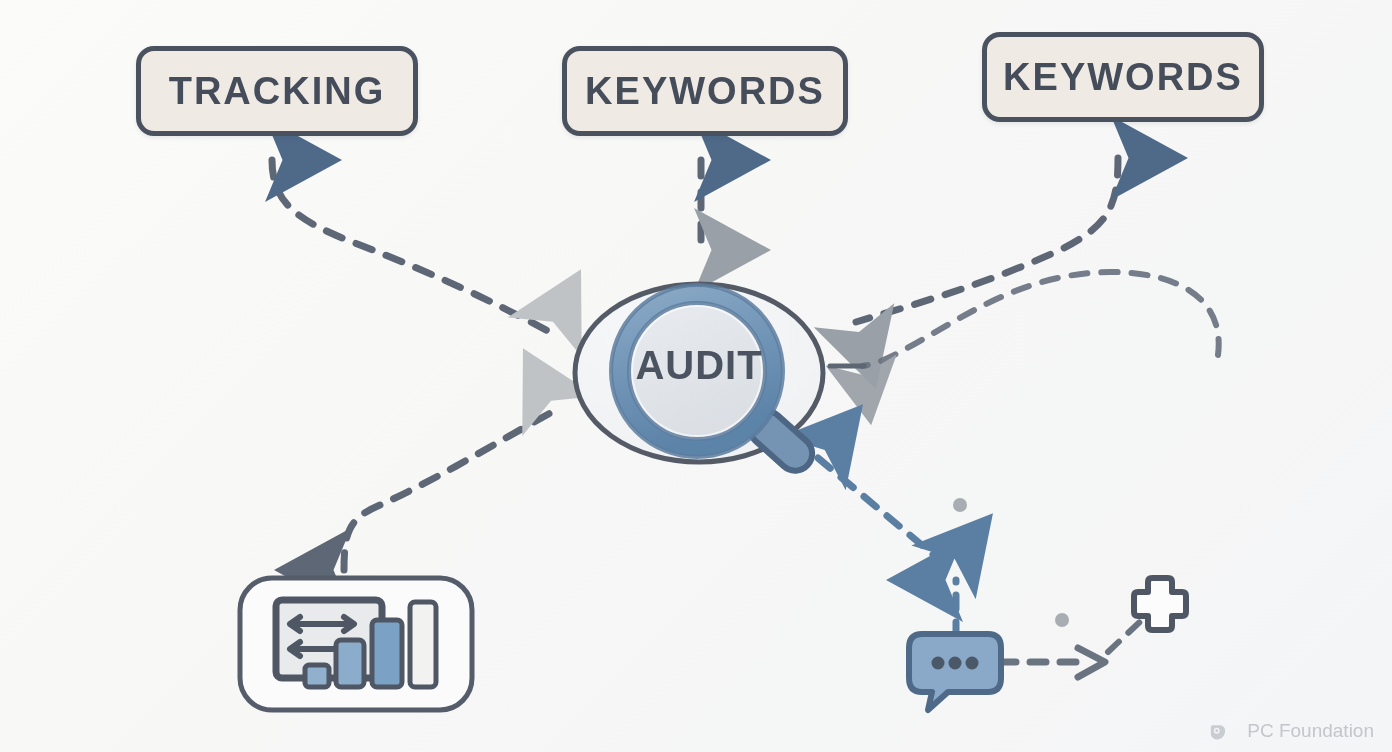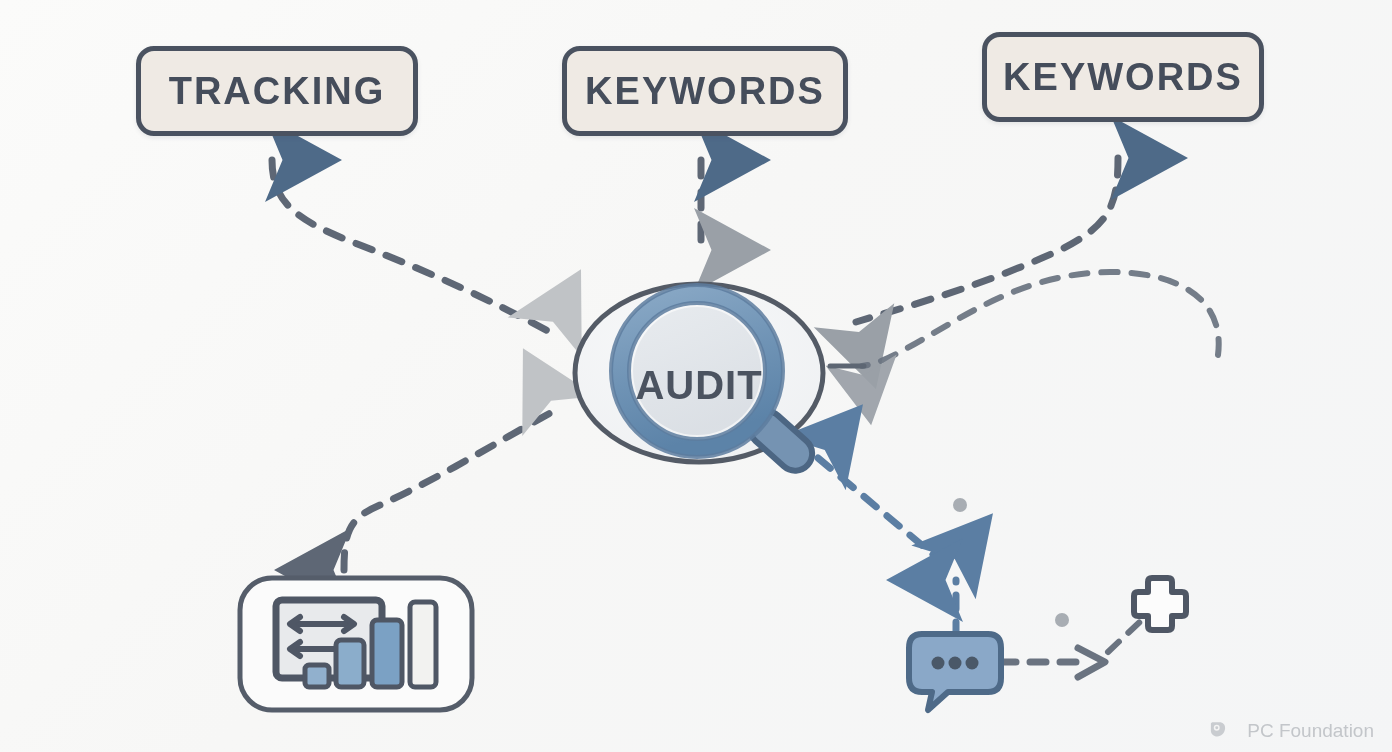--- a/index.html
+++ b/index.html
@@ -42,21 +42,21 @@
     color: #454d5b;
     white-space: nowrap;
   }
   #box-tracking { left: 136px; top: 46px; width: 272px; height: 80px; }
   #box-structure { left: 562px; top: 46px; width: 276px; height: 80px; }
   #box-keywords  { left: 982px; top: 32px; width: 272px; height: 80px; }
 
   #audit-node {
     position: absolute;
     left: 575px;
-    top: 296px;
+    top: 276px;
     width: 248px;
     height: 178px;
   }
   #audit-text {
     position: absolute;
     left: 0;
     top: 0;
     width: 248px;
     height: 178px;
     display: flex;
@@ -67,21 +67,21 @@
     font-size: 40px;
     letter-spacing: 1px;
     color: #4b5360;
     pointer-events: none;
   }
   #watermark {
     position: absolute;
     right: 18px;
     bottom: 10px;
     display: flex;
-    align-items: flex-start;
+    align-items: flex-end;
     gap: 20px;
     color: #c3c6ca;
     font-size: 19px;
     font-family: "Liberation Sans", sans-serif;
   }
   #watermark .wm-text { color: #c3c6ca; }
 </style>
 </head>
 <body>
 

